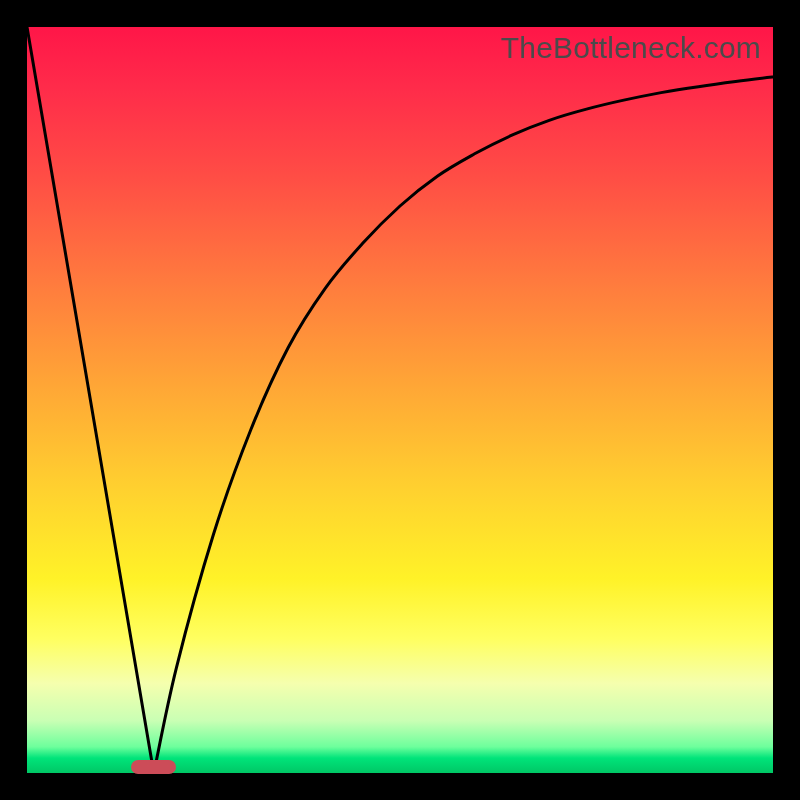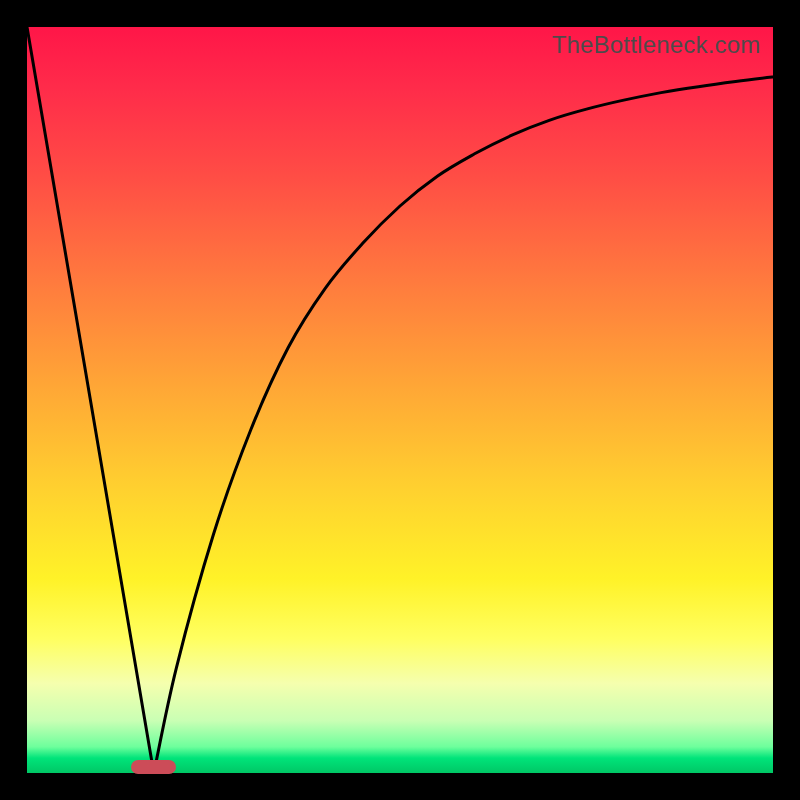--- a/index.html
+++ b/index.html
@@ -39,21 +39,21 @@
       #6dff9c 96.5%,
       #00e47a 98%,
       #00c765 100%
     );
   }
   .watermark {
     position: absolute;
     top: 4px;
     right: 12px;
     color: #4b4b4b;
-    font-size: 24px;
+    font-size: 30px;
     font-weight: 500;
     letter-spacing: 0.2px;
     user-select: none;
   }
   svg.curves {
     position: absolute;
     inset: 0;
     width: 746px;
     height: 746px;
     overflow: visible;

